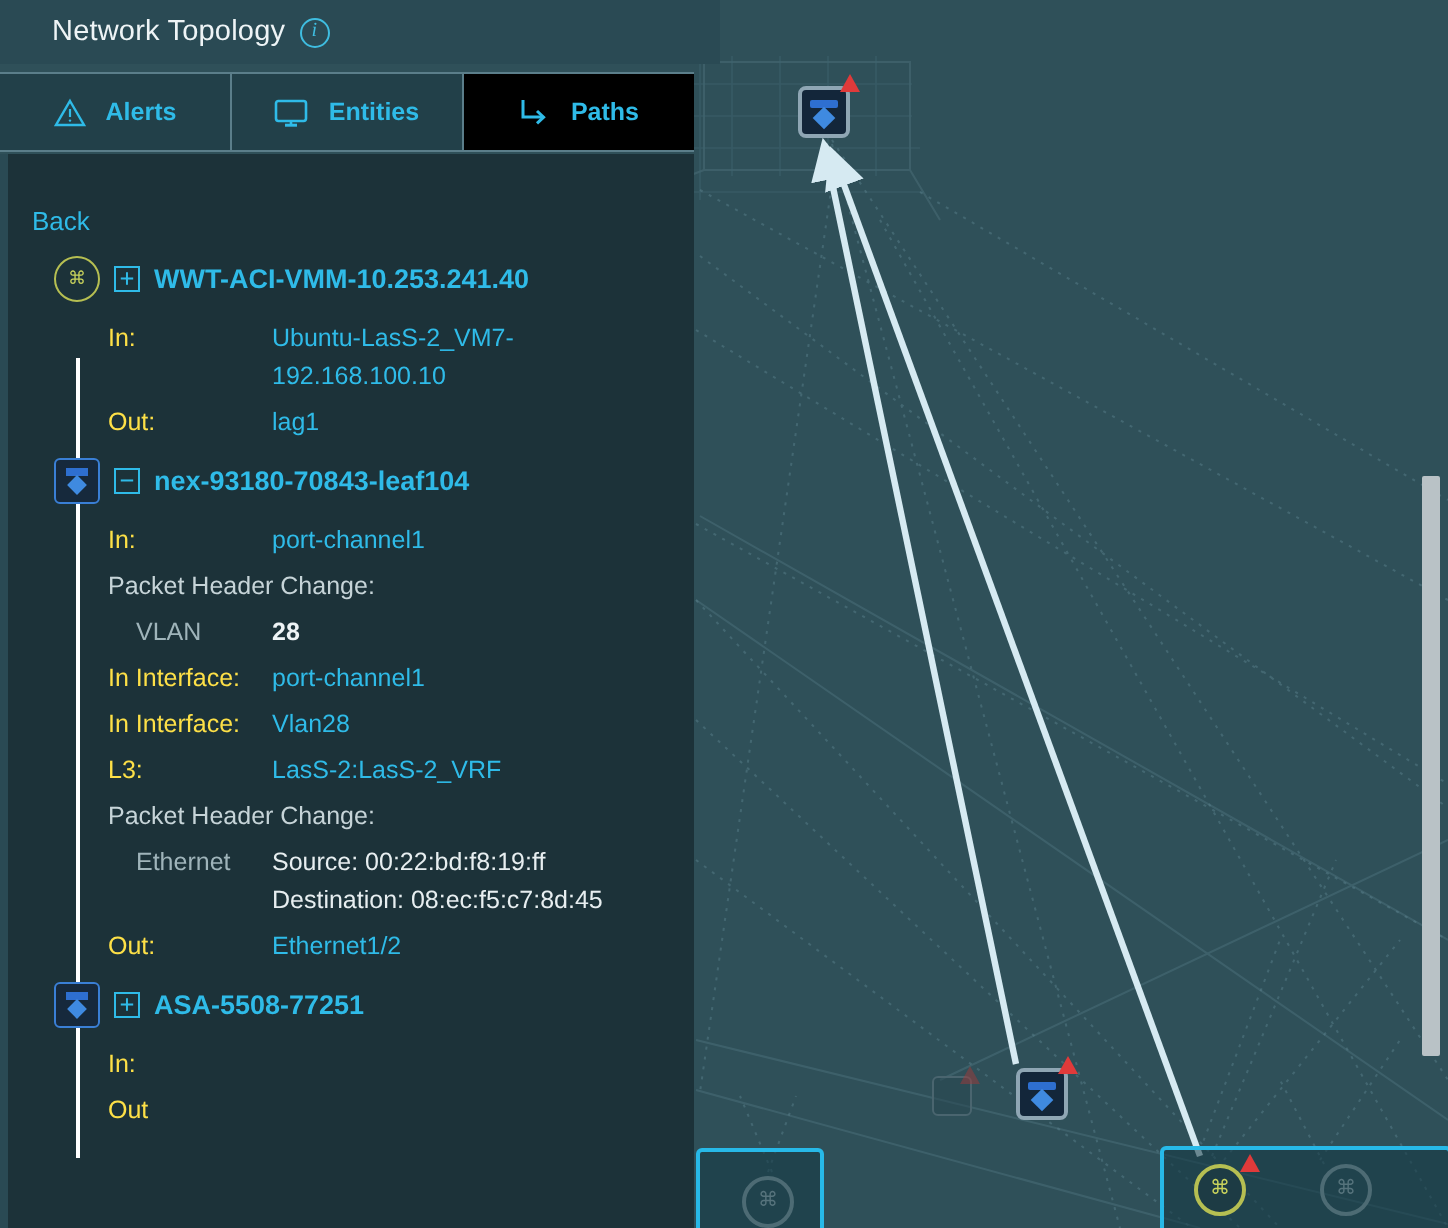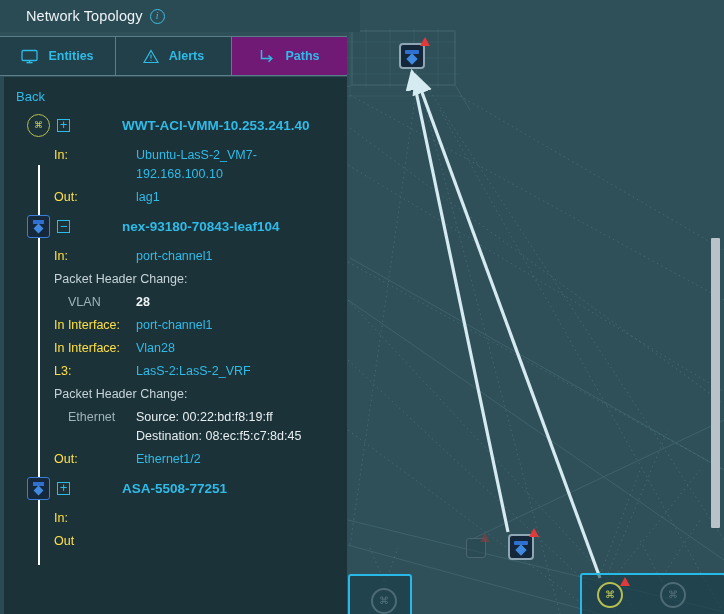--- a/index.html
+++ b/index.html
@@ -128,38 +128,38 @@
     display: flex; align-items: center; justify-content: center;
     gap: 10px;
     color: #2fbbe8;
     font-size: 12.5px;
     font-weight: bold;
     cursor: pointer;
     border-right: 1px solid #5b7e8a;
     background: #224049;
   }
   .tab:last-child { border-right: none; }
-  .tab.active { background: #701a75; text-align: center; }
+  .tab.active { background: #000000; text-align: center; }
   .tab svg { display: block; }
 
   
   #panel {
     position: absolute;
     left: 0; top: 77px;
     width: 347px; height: 537px;
     background: #1c3239;
     overflow: hidden;
     z-index: 5;
   }
   #panel-inner { position: relative; padding: 0; }
 
   .back-link {
     color: #2fbbe8;
     font-size: 13px;
-    padding: 12px 0 6px 16px;
+    padding: 26px 0 6px 16px;
     cursor: pointer;
     display: inline-block;
   }
 
   .tree { position: relative; padding-bottom: 20px; }
   .trunk {
     position: absolute;
     left: 38px; top: 55px;
     width: 2px;
     height: 400px;
@@ -208,21 +208,20 @@
     display: flex; align-items: center; justify-content: center;
     cursor: pointer;
     flex: 0 0 13px;
     font-family: "DejaVu Sans Mono", monospace;
   }
   .hop-name {
     color: #2fbbe8;
     font-size: 13.5px;
     font-weight: bold;
     cursor: pointer;
-    margin-left: 45px;
   }
 
   .rows { padding: 4px 0 2px 0; }
   .row {
     display: flex;
     padding: 2px 0 2px 54px;
     font-size: 12.5px;
     line-height: 19px;
   }
   .row .lbl {
@@ -357,38 +356,38 @@
 
   <div id="header">
     <span class="title">Network Topology</span>
     <span class="info-icon">i</span>
   </div>
 
   <div id="tabs">
 
     <div class="tab">
       <span>
+        <svg width="16" height="15" viewBox="0 0 16 15" fill="none" stroke="#2fbbe8" stroke-width="1.2">
+          <path d="M8 1.5 L15 13.5 L1 13.5 Z"></path>
+          <path d="M8 5.5 L8 9.5" stroke-width="1.1"></path>
+          <circle cx="8" cy="11.3" r="0.6" fill="#2fbbe8" stroke="none"></circle>
+        </svg>
+      </span>
+      <span>Alerts</span>
+    </div>
+
+    <div class="tab">
+      <span>
         <svg width="17" height="15" viewBox="0 0 17 15" fill="none" stroke="#2fbbe8" stroke-width="1.3">
           <rect x="1" y="1.5" width="15" height="10" rx="1.2"></rect>
           <path d="M8.5 11.5 L8.5 13.5"></path>
           <path d="M5.5 13.6 L11.5 13.6" stroke-width="1.5"></path>
         </svg>
       </span>
       <span>Entities</span>
-    </div>
-
-    <div class="tab">
-      <span>
-        <svg width="16" height="15" viewBox="0 0 16 15" fill="none" stroke="#2fbbe8" stroke-width="1.2">
-          <path d="M8 1.5 L15 13.5 L1 13.5 Z"></path>
-          <path d="M8 5.5 L8 9.5" stroke-width="1.1"></path>
-          <circle cx="8" cy="11.3" r="0.6" fill="#2fbbe8" stroke="none"></circle>
-        </svg>
-      </span>
-      <span>Alerts</span>
     </div>
 
     <div class="tab active">
       <span>
         <svg width="16" height="16" viewBox="0 0 16 16" fill="none" stroke="#2fbbe8" stroke-width="1.5">
           <path d="M2.5 2 L2.5 10.5 L12 10.5"></path>
           <path d="M9.5 7.5 L12.8 10.6 L9.5 13.7"></path>
         </svg>
       </span>
       <span>Paths</span>

